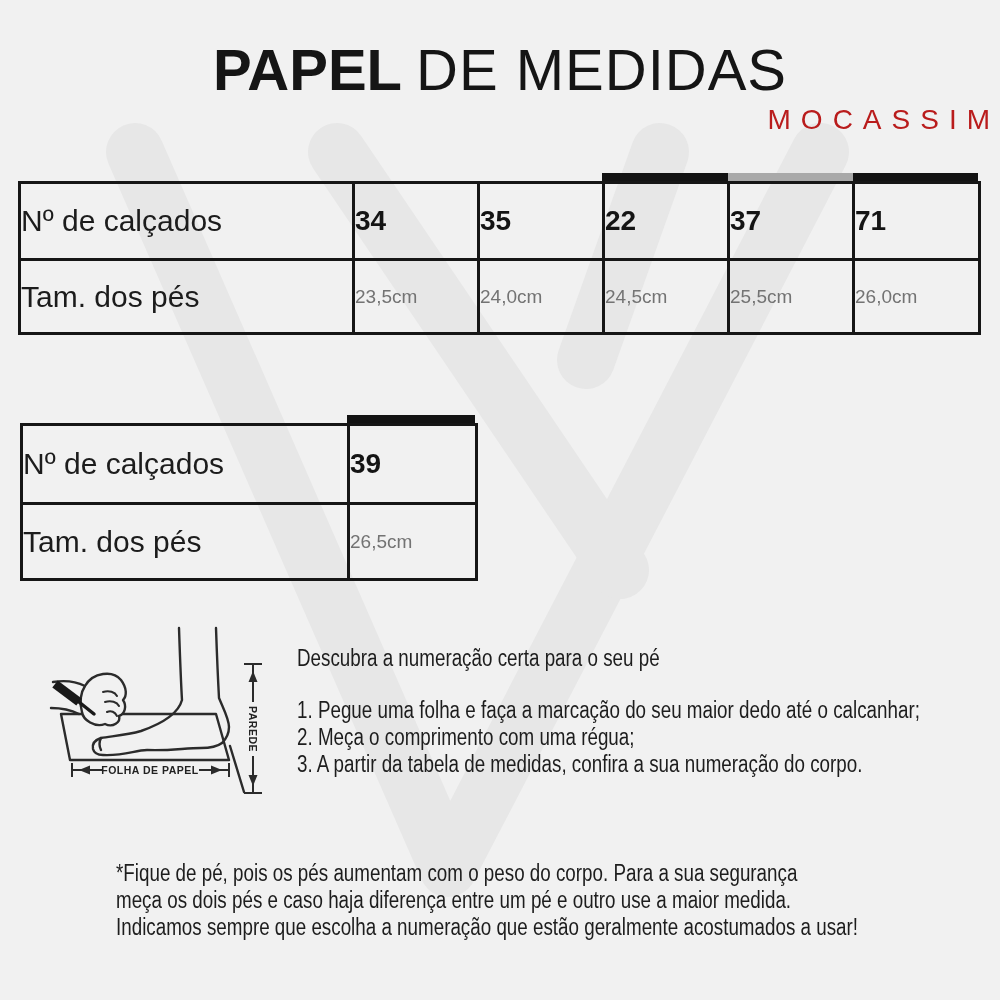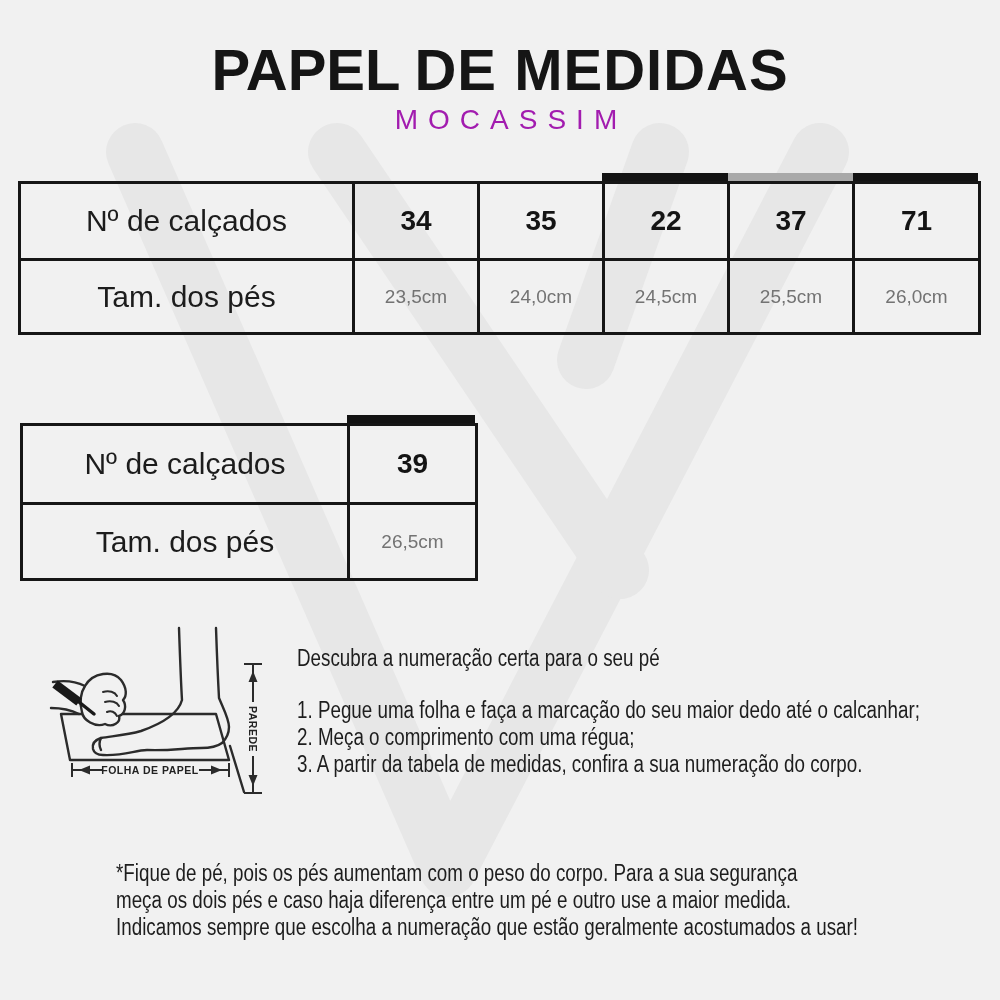--- a/index.html
+++ b/index.html
@@ -14,39 +14,39 @@
   .watermark{position:absolute;inset:0;z-index:0;}
   .content{position:absolute;inset:0;z-index:1;}
 
   
   .title-line{
     position:absolute;top:40px;left:0;width:1000px;
     text-align:center;font-size:58px;line-height:60px;
     letter-spacing:0px;white-space:nowrap;color:#151515;
   }
   .title-bold{font-weight:800;}
-  .title-light{font-weight:700;margin-left:14px;letter-spacing:1px;}
+  .title-light{font-weight:400;margin-left:14px;letter-spacing:1px;}
   .subtitle{
     position:absolute;top:104px;left:0;width:1000px;
-    text-align:center;font-size:28px;line-height:32px;
+    text-align:right;font-size:28px;line-height:32px;
     letter-spacing:10px;padding-left:22px;box-sizing:border-box;
-    font-weight:400;color:#a21caf;
+    font-weight:400;color:#b91c1c;
   }
 
   
   .tbl-wrap{position:absolute;}
   .tbl-wrap.main{left:18px;top:181px;width:960px;}
   .tbl-wrap.extra{left:20px;top:423px;width:455px;}
   table.sizes{
     border-collapse:collapse;table-layout:fixed;width:100%;
     background:transparent;
   }
   table.sizes td{
     border:3px solid #161616;
-    text-align:center;vertical-align:middle;
+    text-align:left;vertical-align:middle;
     padding:0;
   }
   .main tr.r1 td{height:74px;}
   .main tr.r2 td{height:71px;}
   .extra tr.r1 td{height:76px;}
   .extra tr.r2 td{height:73px;}
   td.lbl{font-size:30px;font-weight:400;color:#1c1c1c;}
   td.num{font-size:28px;font-weight:800;color:#141414;}
   td.val{font-size:19px;font-weight:400;color:#737373;}
   .bar{

